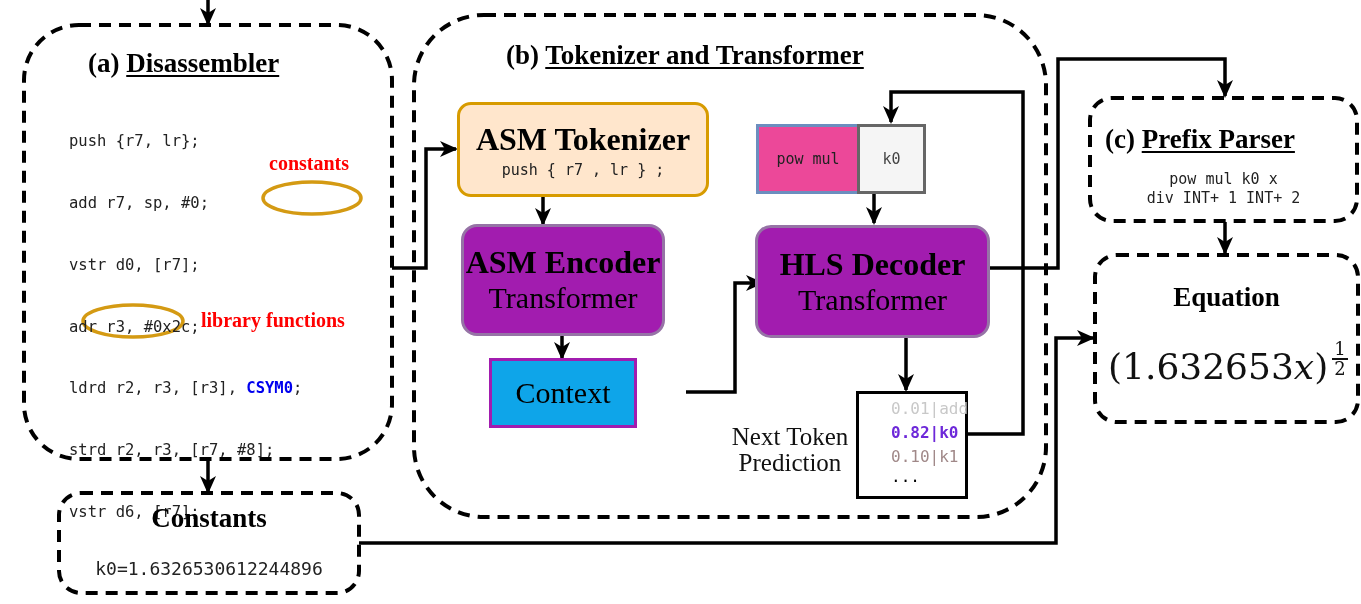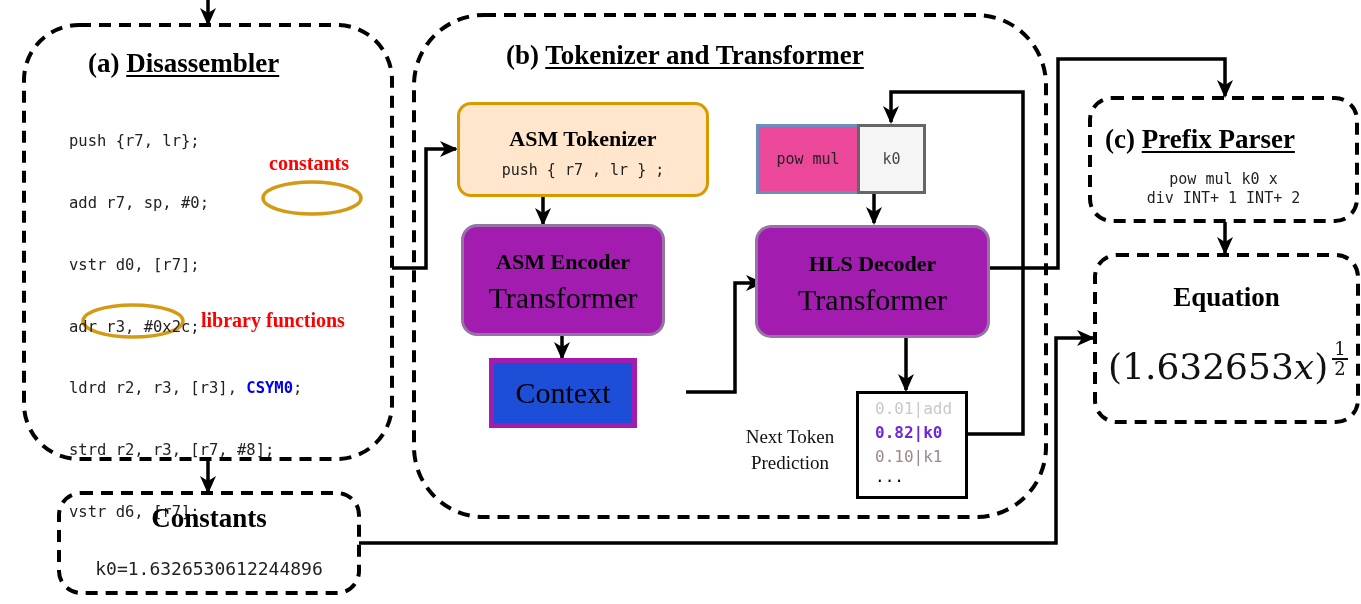--- a/index.html
+++ b/index.html
@@ -12,36 +12,36 @@
   .section-title { font-weight: bold; font-size: 27px; color: #000; white-space: nowrap; }
   .section-title .ul { text-decoration: underline; text-decoration-thickness: 2px; text-underline-offset: 3px; }
 
   .asm-code { font-size: 15.5px; line-height: 20.6px; color: #222; white-space: pre; }
   .annot { color: #ff0000; font-weight: bold; font-size: 20px; white-space: nowrap; }
   .hl-token { color: #0000ee; font-weight: bold; }
 
   .box { position: absolute; box-sizing: border-box; display: flex; flex-direction: column; align-items: center; justify-content: center; text-align: center; }
   .box-tokenizer { background: #ffe6cc; border: 3px solid #d79b00; border-radius: 14px; }
   .box-transformer { background: #a21caf; border: 3px solid #9673a6; border-radius: 16px; }
-  .box-context { background: #1d4ed8; border: 5px solid #a21caf; }
+  .box-context { background: #0ea5e9; border: 3px solid #a21caf; }
   .box-seq-a { background: #ec4899; border: 3px solid #6c8ebf; }
   .box-seq-b { background: #f5f5f5; border: 3px solid #666666; }
   .box-pred { background: #ffffff; border: 3px solid #000; align-items: flex-start; justify-content: flex-start; }
 
-  .big-bold { font-size: 22px; font-weight: bold; line-height: 36px; color: #000; }
+  .big-bold { font-size: 32px; font-weight: bold; line-height: 36px; color: #000; }
   .big-reg { font-size: 30px; line-height: 36px; color: #000; }
   .small-mono { font-size: 15px; color: #222; }
 
-  .pred-row { font-size: 16px; line-height: 24px; white-space: pre; padding-left: 16px; }
+  .pred-row { font-size: 16px; line-height: 24px; white-space: pre; padding-left: 16px; margin-left: 16px; }
   .pred-dim { color: #c8c8c8; }
   .pred-top { color: #6d28d9; font-weight: bold; }
   .pred-mid { color: #a08888; }
   .pred-more { color: #000; }
 
-  .label-reg { font-size: 19px; line-height: 26px; color: #111; text-align: center; white-space: nowrap; }
+  .label-reg { font-size: 25px; line-height: 26px; color: #111; text-align: center; white-space: nowrap; }
 
   .math { font-family: "DejaVu Serif", "Liberation Serif", serif; font-size: 36px; color: #111; white-space: nowrap; }
   .math .var { font-style: italic; }
   .frac { display: inline-flex; flex-direction: column; align-items: center; font-size: 18px; line-height: 18px; vertical-align: 24px; margin-left: 4px; }
   .frac .num { border-bottom: 2px solid #111; padding: 0 2px; }
 </style>
 </head>
 <body>
 
 <div id="canvas">

